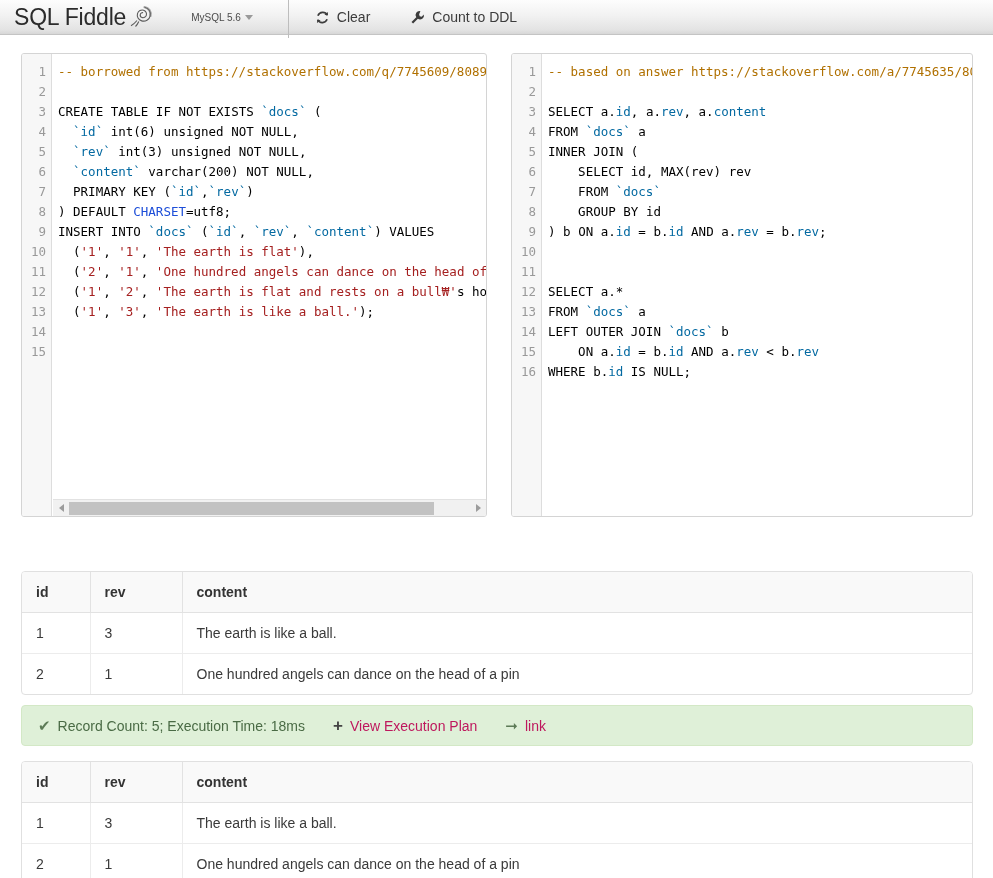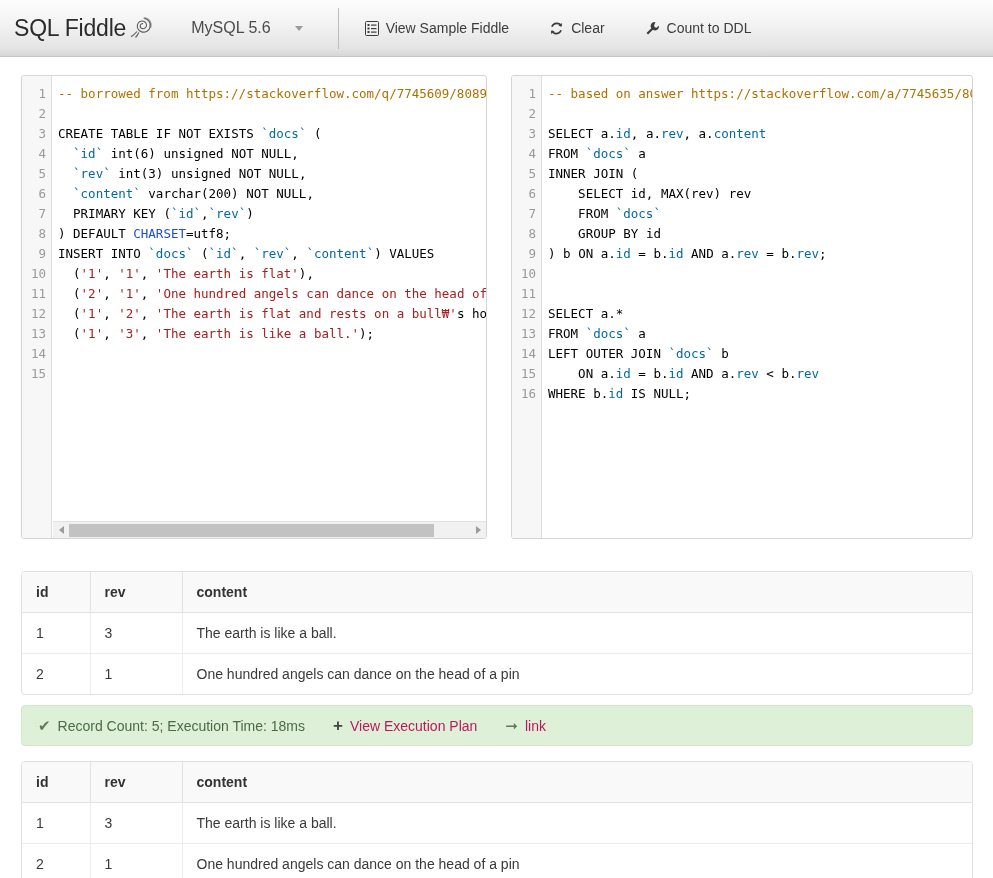--- a/index.html
+++ b/index.html
@@ -8,21 +8,21 @@
     margin: 0; padding: 0;
     width: 993px; height: 878px;
     background: #ffffff;
     font-family: "Liberation Sans", sans-serif;
     overflow: hidden;
   }
 
   
   .header {
     position: relative;
-    height: 57px;
+    height: 35px;
     width: 993px;
     background: linear-gradient(to bottom, #fdfdfd 0%, #f2f2f2 45%, #e3e3e3 88%, #d7d7d7 100%);
     border-bottom: 1px solid #c4c4c4;
     display: flex;
     align-items: center;
   }
   .brand {
     display: flex;
     align-items: center;
     padding-left: 14px;
@@ -31,25 +31,25 @@
   .brand-text {
     font-size: 23px;
     color: #2b2b2b;
     letter-spacing: -0.2px;
     line-height: 1;
   }
   .brand-logo { margin-left: 1px; margin-top: 2px; }
 
   .version-btn {
     margin-left: 30px;
-    font-size: 16px;
+    font-size: 10px;
     color: #4b4b4b;
     display: flex;
     align-items: center;
-    gap: 24px;
+    gap: 4px;
     padding: 4px 8px;
     cursor: pointer;
   }
   .caret-down {
     width: 0; height: 0;
     border-left: 4px solid transparent;
     border-right: 4px solid transparent;
     border-top: 5px solid #9a9a9a;
     display: inline-block;
   }
@@ -294,34 +294,20 @@
 
   <div class="version-btn">
     <span>MySQL 5.6</span>
     <span class="caret-down"></span>
   </div>
 
   <div class="hdr-divider"></div>
 
   <div class="hdr-actions">
 
-    <div class="hdr-action">
-      <span>
-        <svg width="14" height="15" viewBox="0 0 14 15">
-          <rect x="0.5" y="0.5" width="13" height="14" rx="1" fill="none" stroke="#3c3c3c"></rect>
-          <rect x="2.5" y="3" width="2" height="2" fill="#3c3c3c"></rect>
-          <rect x="2.5" y="6.5" width="2" height="2" fill="#3c3c3c"></rect>
-          <rect x="2.5" y="10" width="2" height="2" fill="#3c3c3c"></rect>
-          <rect x="6" y="3.5" width="5.5" height="1.2" fill="#3c3c3c"></rect>
-          <rect x="6" y="7" width="5.5" height="1.2" fill="#3c3c3c"></rect>
-          <rect x="6" y="10.5" width="5.5" height="1.2" fill="#3c3c3c"></rect>
-        </svg>
-      </span>
-      <span>View Sample Fiddle</span>
-    </div>
 
     <div class="hdr-action">
       <span>
         <svg width="15" height="15" viewBox="0 0 16 16">
           <path d="M13.2 5.4A5.6 5.6 0 0 0 3.1 6.2" fill="none" stroke="#3c3c3c" stroke-width="1.8"></path>
           <path d="M2.8 10.6a5.6 5.6 0 0 0 10.1-0.8" fill="none" stroke="#3c3c3c" stroke-width="1.8"></path>
           <path d="M13.9 2.2l-0.4 3.6 -3.5-0.8z" fill="#3c3c3c"></path>
           <path d="M2.1 13.8l0.4-3.6 3.5 0.8z" fill="#3c3c3c"></path>
         </svg>
       </span>

